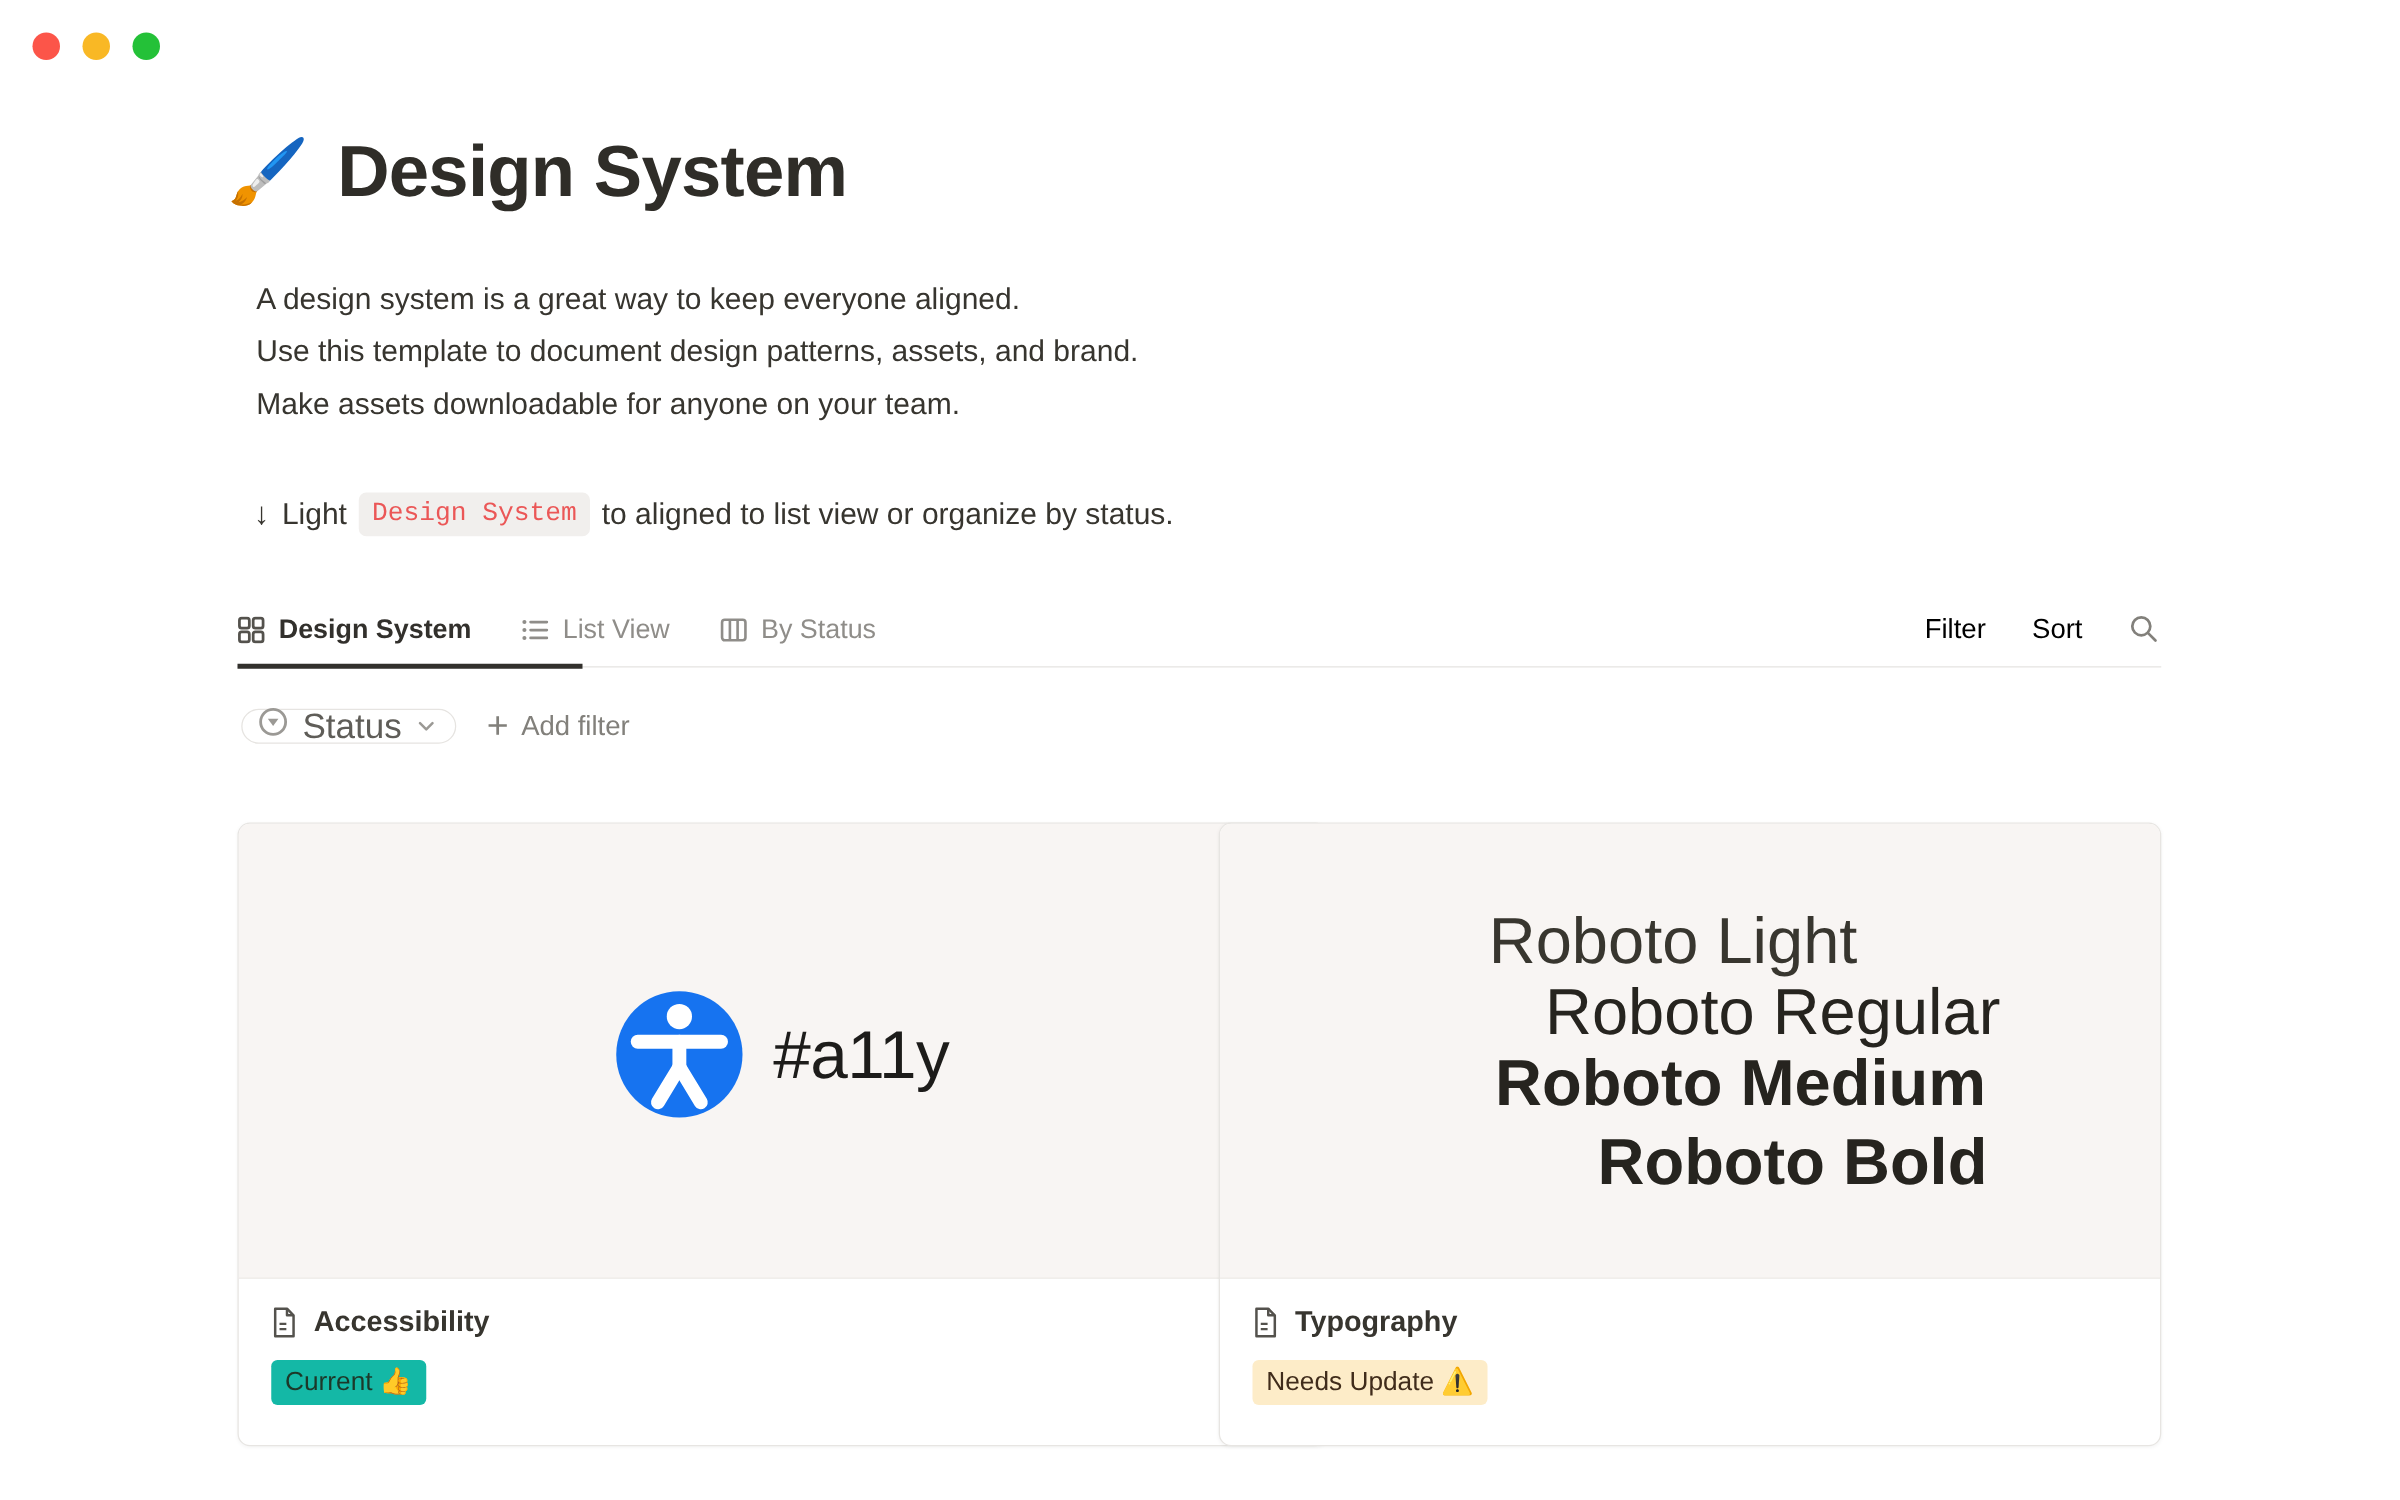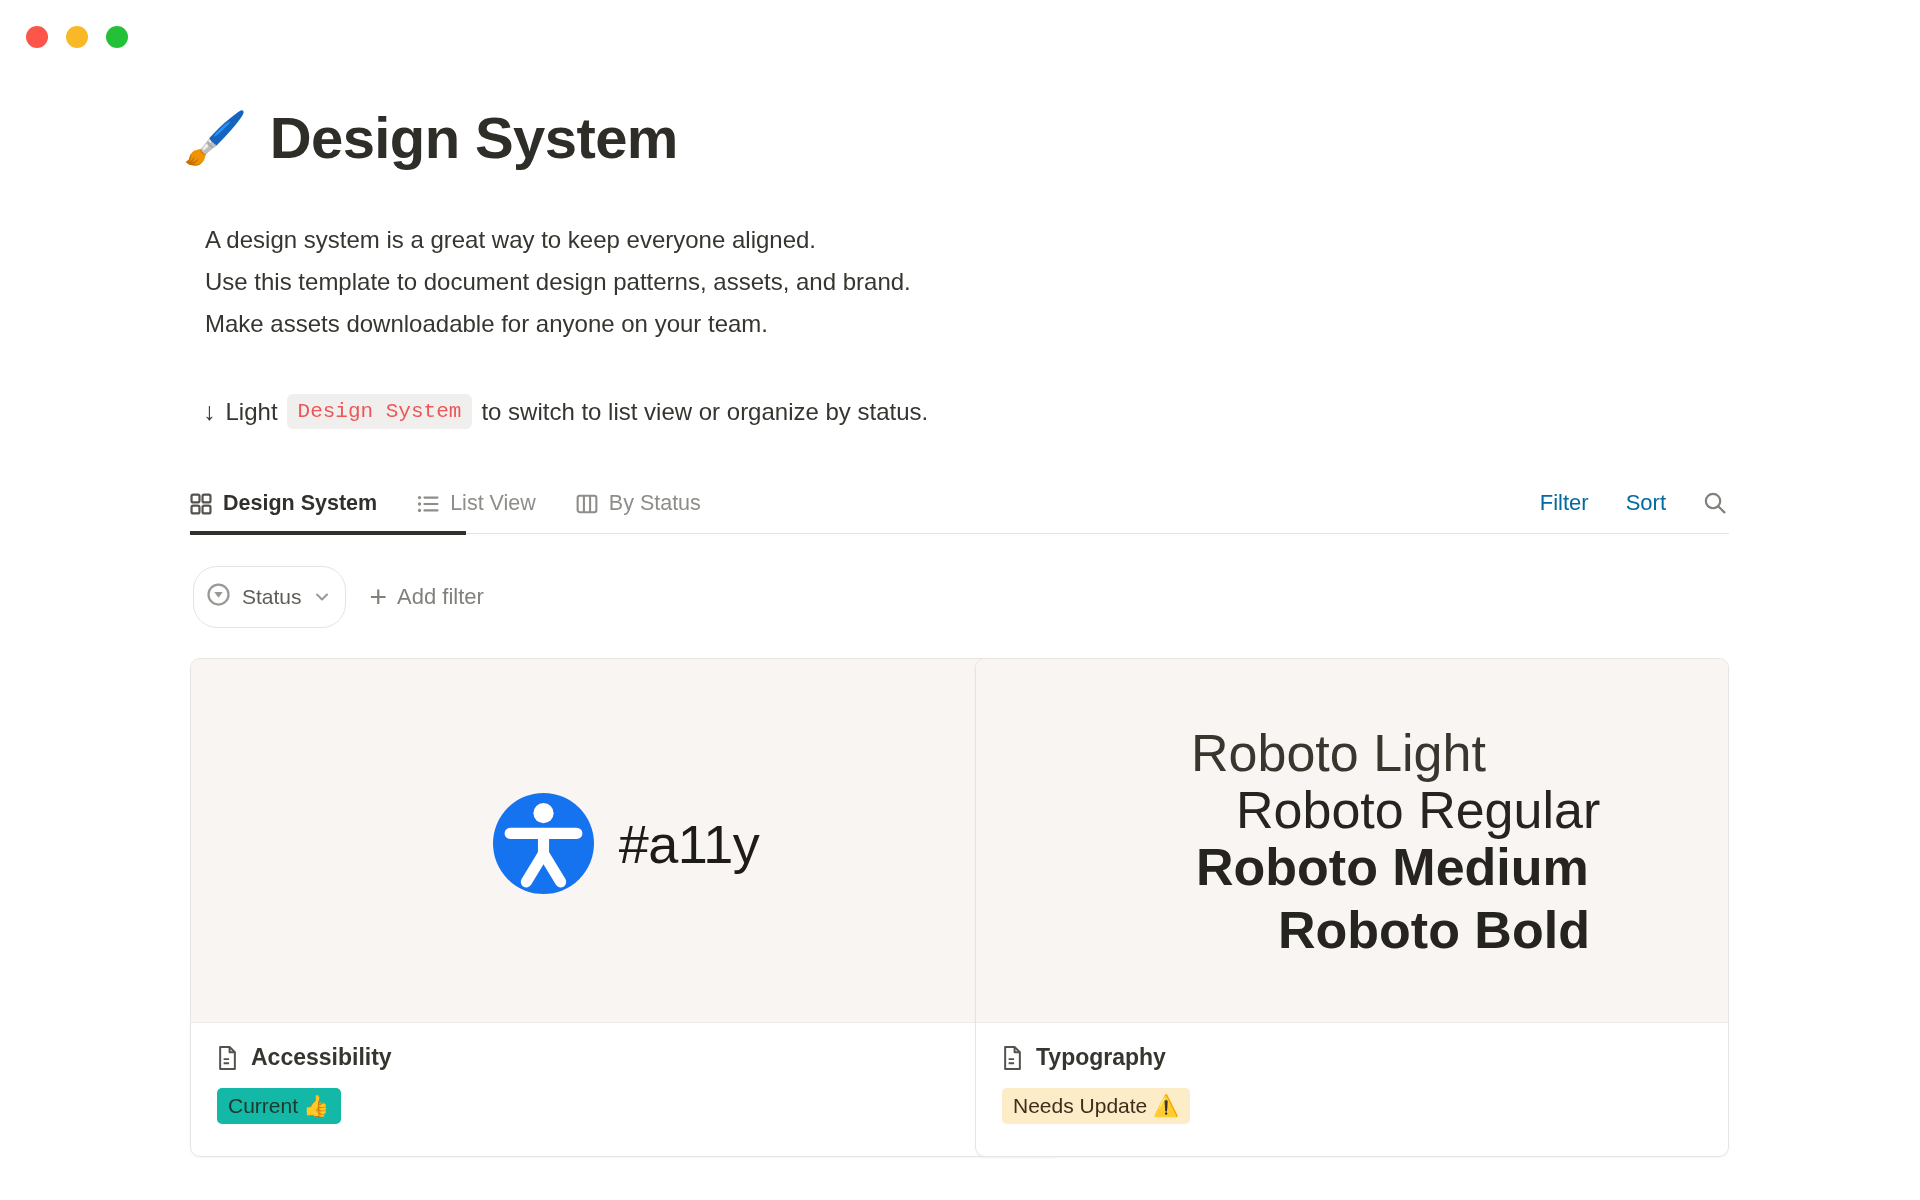--- a/index.html
+++ b/index.html
@@ -34,28 +34,28 @@
   
   .tabbar { position:absolute; left:190px; top:474px; width:1539px; height:60px;
             border-bottom:1px solid #e5e4e1; display:flex; align-items:center; }
   .tabs { display:flex; align-items:center; gap:40px; }
   .tab { display:flex; align-items:center; gap:11px; font-size:21.5px; cursor:default; }
   .tab.active { color:#32302c; font-weight:700; }
   .tab.inactive { color:#8f8d89; }
   .tab svg { display:block; }
   .tab-underline { position:absolute; left:0; bottom:-2px; width:276px; height:4px; background:#32302c; }
   .bar-actions { position:absolute; right:2px; top:0; height:58px; display:flex; align-items:center; gap:37px;
-                 color:#0369a1; font-size:22px; }
+                 color:#000000; font-size:22px; }
   .bar-actions .search { display:flex; align-items:center; color:#82807b; }
 
   
   .filterbar { position:absolute; left:193px; top:566px; display:flex; align-items:center; gap:24px; }
-  .status-pill { display:flex; align-items:center; gap:11px; height:62px; padding:0 16px 0 12px;
+  .status-pill { display:flex; align-items:center; gap:11px; height:28px; padding:0 16px 0 12px;
                  border:1.5px solid #e6e4e1; border-radius:24px; background:#fff;
-                 color:#5f5d58; font-size:21px; }
+                 color:#5f5d58; font-size:28px; }
   .status-pill .chev { margin-left:2px; color:#9b9995; display:flex; }
   .add-filter { display:flex; align-items:center; gap:10px; color:#82807b; font-size:22px; }
   .add-filter .plus { font-size:30px; font-weight:400; line-height:1; color:#82807b; }
 
   
   .card { position:absolute; top:658px; height:499px; background:#ffffff;
           border:1px solid #e7e5e2; border-radius:10px; overflow:hidden;
           box-shadow:0 1px 3px rgba(15,15,15,0.04); }
   .card.c1 { left:190px; width:872px; }
   .card.c2 { left:975px; width:754px; }
@@ -97,21 +97,21 @@
   <div class="desc">
     <div>A design system is a great way to keep everyone aligned.</div>
     <div>Use this template to document design patterns, assets, and brand.</div>
     <div>Make assets downloadable for anyone on your team.</div>
   </div>
 
   <div class="callout">
     <span class="arrow">↓</span>
     <span>Light</span>
     <span class="inline-code">Design System</span>
-    <span>to switch to list view or organize by status.</span>
+    <span>to aligned to list view or organize by status.</span>
   </div>
 
   <div class="tabbar">
     <div class="tabs">
       <div class="tab active">
         <span class="page-icon">
           <svg width="22" height="22" viewBox="0 0 20 20" fill="none" stroke="currentColor" stroke-width="2">
             <rect x="1.4" y="1.4" width="7.2" height="7.2" rx="1.6"></rect>
             <rect x="11.4" y="1.4" width="7.2" height="7.2" rx="1.6"></rect>
             <rect x="1.4" y="11.4" width="7.2" height="7.2" rx="1.6"></rect>

